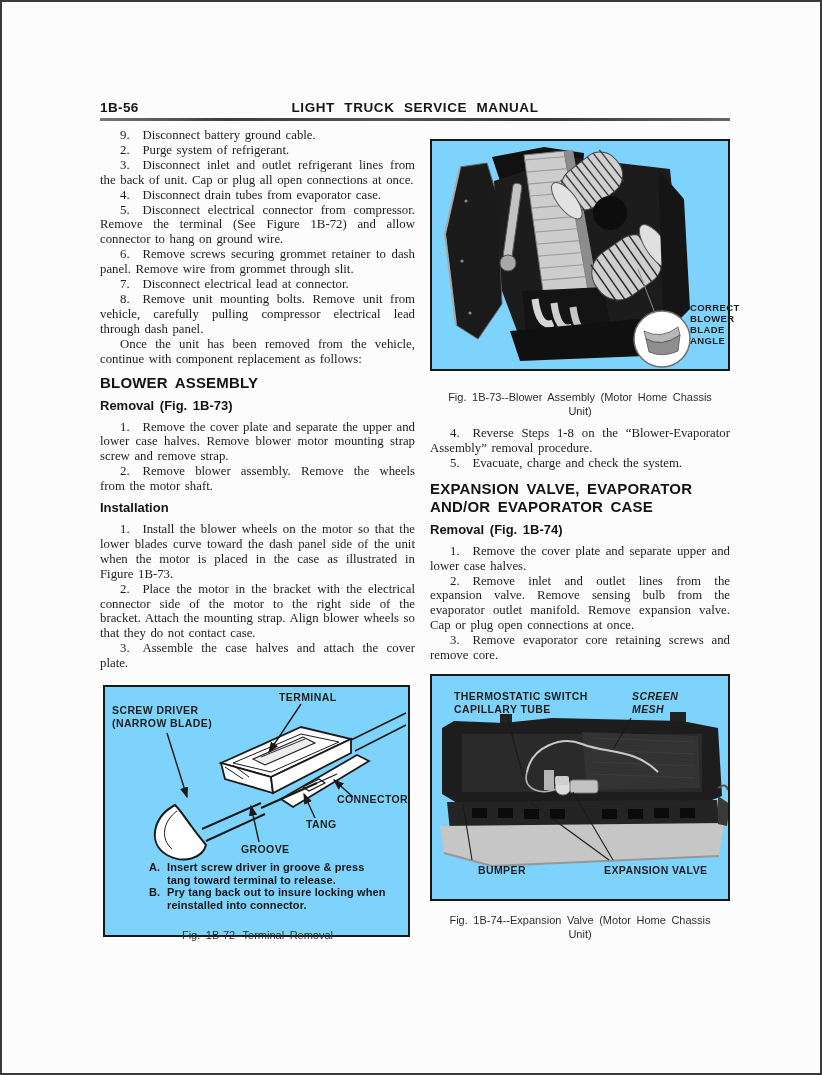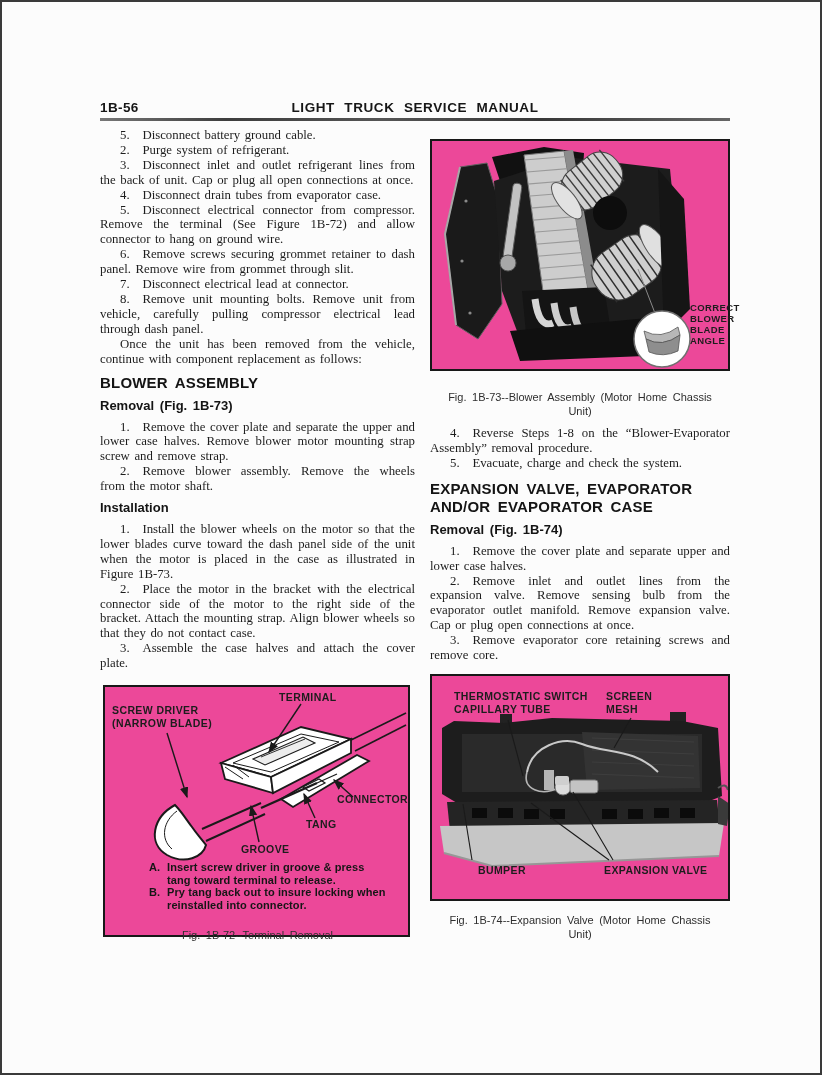--- a/index.html
+++ b/index.html
@@ -17,21 +17,21 @@
     background:linear-gradient(90deg,#777 0%,#3d3d3d 20%,#555 45%,#383838 70%,#666 100%);}
   
   .col{position:absolute; top:126px;}
   .col-left{left:98px; width:315px;}
   .col-right{left:428px; top:388px; width:300px;}
   p.step{margin:0; text-indent:20px; text-align:justify; font-size:12.8px; line-height:14.9px; color:#1d1d1d; word-spacing:1.4px;}
   p.mt{margin-top:7px;}
   h2.section{font:bold 15px "Liberation Sans",sans-serif; line-height:18px; letter-spacing:.2px; word-spacing:3px; margin:7px 0 0; color:#141414;}
   h3.sub{font:bold 13px "Liberation Sans",sans-serif; margin:6px 0 0; word-spacing:2px; color:#141414;}
   
-  .figure{position:absolute; background:#ec4899; border:2px solid #181818; box-sizing:border-box;}
+  .figure{position:absolute; background:#7dd3fc; border:2px solid #181818; box-sizing:border-box;}
   .fig-1b73{left:428px; top:137px; width:300px; height:232px;}
   .fig-1b72{left:101px; top:683px; width:307px; height:252px;}
   .fig-1b74{left:428px; top:672px; width:300px; height:227px;}
   .figure svg{position:absolute; left:0; top:0;}
   .fig-label{position:absolute; font:bold 10.5px "Liberation Sans",sans-serif; color:#1d1d1d; letter-spacing:.4px; white-space:nowrap; line-height:12.5px;}
   .fig-label.small{font-size:9.5px; line-height:11px;}
   .caption{position:absolute; font:11px "Liberation Sans",sans-serif; color:#2e2e2e; text-align:center; word-spacing:2.5px; line-height:14px;}
   .cap-73{left:438px; top:388px; width:280px;}
   .cap-72{left:98px; top:926px; width:315px;}
   .cap-74{left:438px; top:911px; width:280px;}
@@ -42,21 +42,21 @@
 </head>
 <body>
 
 <div class="page">
 
   <div class="pagenum">1B-56</div>
   <div class="man-title">LIGHT TRUCK SERVICE MANUAL</div>
   <div class="head-rule"></div>
 
   <div class="col col-left">
-    <p class="step">5.  Disconnect battery ground cable.</p>
+    <p class="step">9.  Disconnect battery ground cable.</p>
     <p class="step">2.  Purge system of refrigerant.</p>
     <p class="step">3.  Disconnect inlet and outlet refrigerant lines from the back of unit. Cap or plug all open connections at once.</p>
     <p class="step">4.  Disconnect drain tubes from evaporator case.</p>
     <p class="step">5.  Disconnect electrical connector from compressor. Remove the terminal (See Figure 1B-72) and allow connector to hang on ground wire.</p>
     <p class="step">6.  Remove screws securing grommet retainer to dash panel. Remove wire from grommet through slit.</p>
     <p class="step">7.  Disconnect electrical lead at connector.</p>
     <p class="step">8.  Remove unit mounting bolts. Remove unit from vehicle, carefully pulling compressor electrical lead through dash panel.</p>
     <p class="step">Once the unit has been removed from the vehicle, continue with component replacement as follows:</p>
 
     <h2 class="section">BLOWER ASSEMBLY</h2>
@@ -279,21 +279,21 @@
         <line x1="199" y1="42" x2="182" y2="72"></line>
         <line x1="40" y1="184" x2="31" y2="128"></line>
         <line x1="177" y1="184" x2="99" y2="127"></line>
         <line x1="181" y1="184" x2="141" y2="116"></line>
       </g>
     </svg>
     <div class="fig-label" style="left:22px; top:14px;">
       <div>THERMOSTATIC SWITCH</div>
       <div>CAPILLARY TUBE</div>
     </div>
-    <div class="fig-label" style="left:174px; top:14px;">
+    <div class="fig-label" style="left:200px; top:14px;font-style:italic;">
       <div>SCREEN</div>
       <div>MESH</div>
     </div>
     <div class="fig-label" style="left:30px;  top:188px;padding-left:16px;">BUMPER</div>
     <div class="fig-label" style="left:172px; top:188px;">EXPANSION VALVE</div>
   </div>
   <div class="caption cap-74">Fig. 1B-74--Expansion Valve (Motor Home Chassis Unit)</div>
 
 </div>
 

